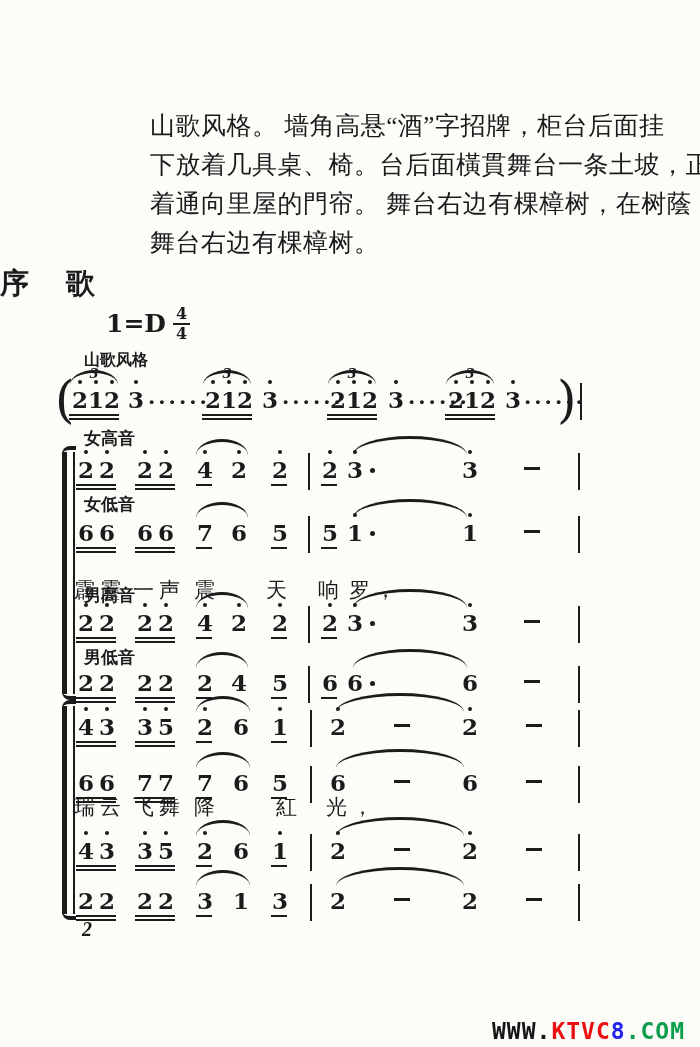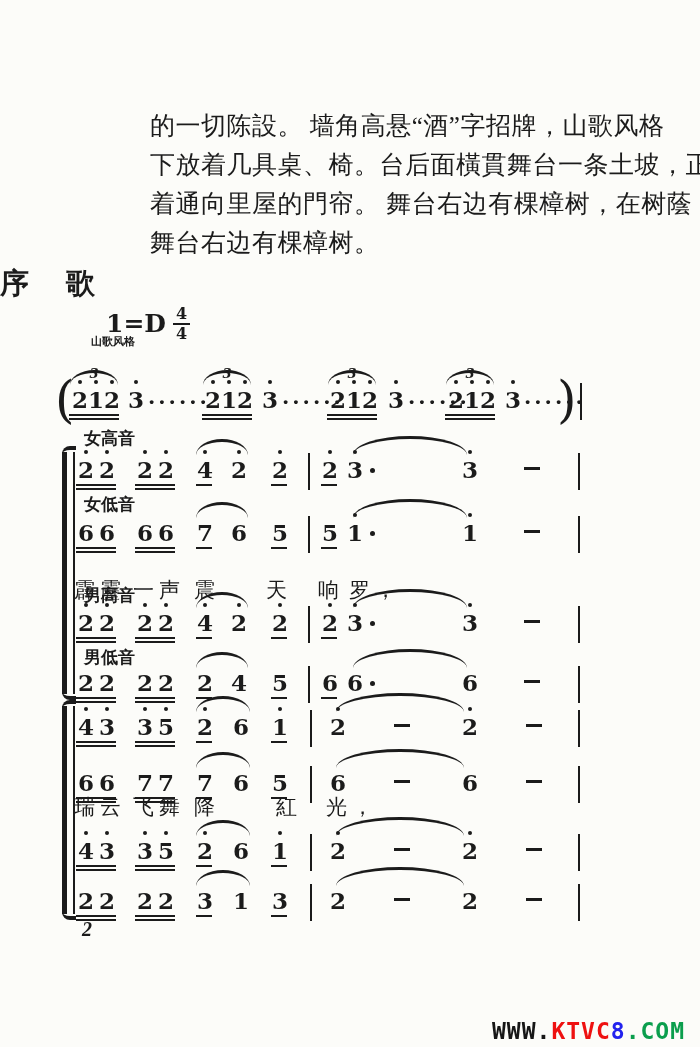--- a/index.html
+++ b/index.html
@@ -12,21 +12,21 @@
   .stage{position:absolute;left:150px;top:106px;width:460px;}
   .stage div{font-size:25px;line-height:39px;font-weight:500;letter-spacing:.5px;white-space:nowrap;}
   .title{position:absolute;left:0;top:264px;width:660px;text-align:left;
          font-size:29px;font-weight:bold;letter-spacing:4px;}
   .keysig{position:absolute;left:106px;top:305px;display:flex;align-items:center;
           font-weight:bold;font-size:25px;font-family:"DejaVu Serif",serif;}
   .frac{display:inline-flex;flex-direction:column;align-items:center;margin-left:7px;
         font-size:16px;line-height:16px;transform:translateY(1px);}
   .frac .ftop{border-bottom:2px solid #1b1b1b;padding:0 3px 1px;}
   .frac .fbot{padding-top:1px;}
-  .tempo{position:absolute;left:84px;top:334px;font-size:11px;font-weight:bold;margin-left:7px;}
+  .tempo{position:absolute;left:84px;top:350px;font-size:16px;font-weight:bold;}
   .vlabel{position:absolute;font-size:17px;font-weight:bold;white-space:nowrap;}
   .lyr{position:absolute;height:30px;width:700px;}
   .lyr span{position:absolute;font-size:21px;font-weight:500;white-space:nowrap;letter-spacing:5px;}
   .pagenum{position:absolute;left:82px;top:918px;font-size:20px;font-weight:bold;font-style:italic;}
   
   .music-line{position:absolute;left:0;width:700px;height:40px;}
   .n{position:absolute;top:0;font-family:"DejaVu Serif",serif;font-weight:bold;
      font-size:23px;line-height:1;}
   .hidot{position:absolute;left:50%;transform:translateX(-50%);top:-8px;width:4px;height:4px;
          border-radius:50%;background:#1b1b1b;}
@@ -53,21 +53,21 @@
   
   .wm{position:absolute;left:492px;top:1018px;font-family:"DejaVu Sans Mono",monospace;
       font-size:23px;font-weight:bold;letter-spacing:1px;white-space:nowrap;}
 </style>
 </head>
 <body>
 
 <div class="sheet" id="sheet">
 
   <div class="stage">
-    <div>的一切陈設。 墙角高悬“酒”字招牌，山歌风格</div>
+    <div>山歌风格。 墙角高悬“酒”字招牌，柜台后面挂</div>
     <div>下放着几具桌、椅。台后面橫貫舞台一条土坡，正</div>
     <div>着通向里屋的門帘。 舞台右边有棵樟树，在树蔭</div>
     <div>舞台右边有棵樟树。</div>
   </div>
 
   <div class="title">序　歌</div>
 
   <div class="keysig">
     <span>1=D</span>
     <span class="frac">

